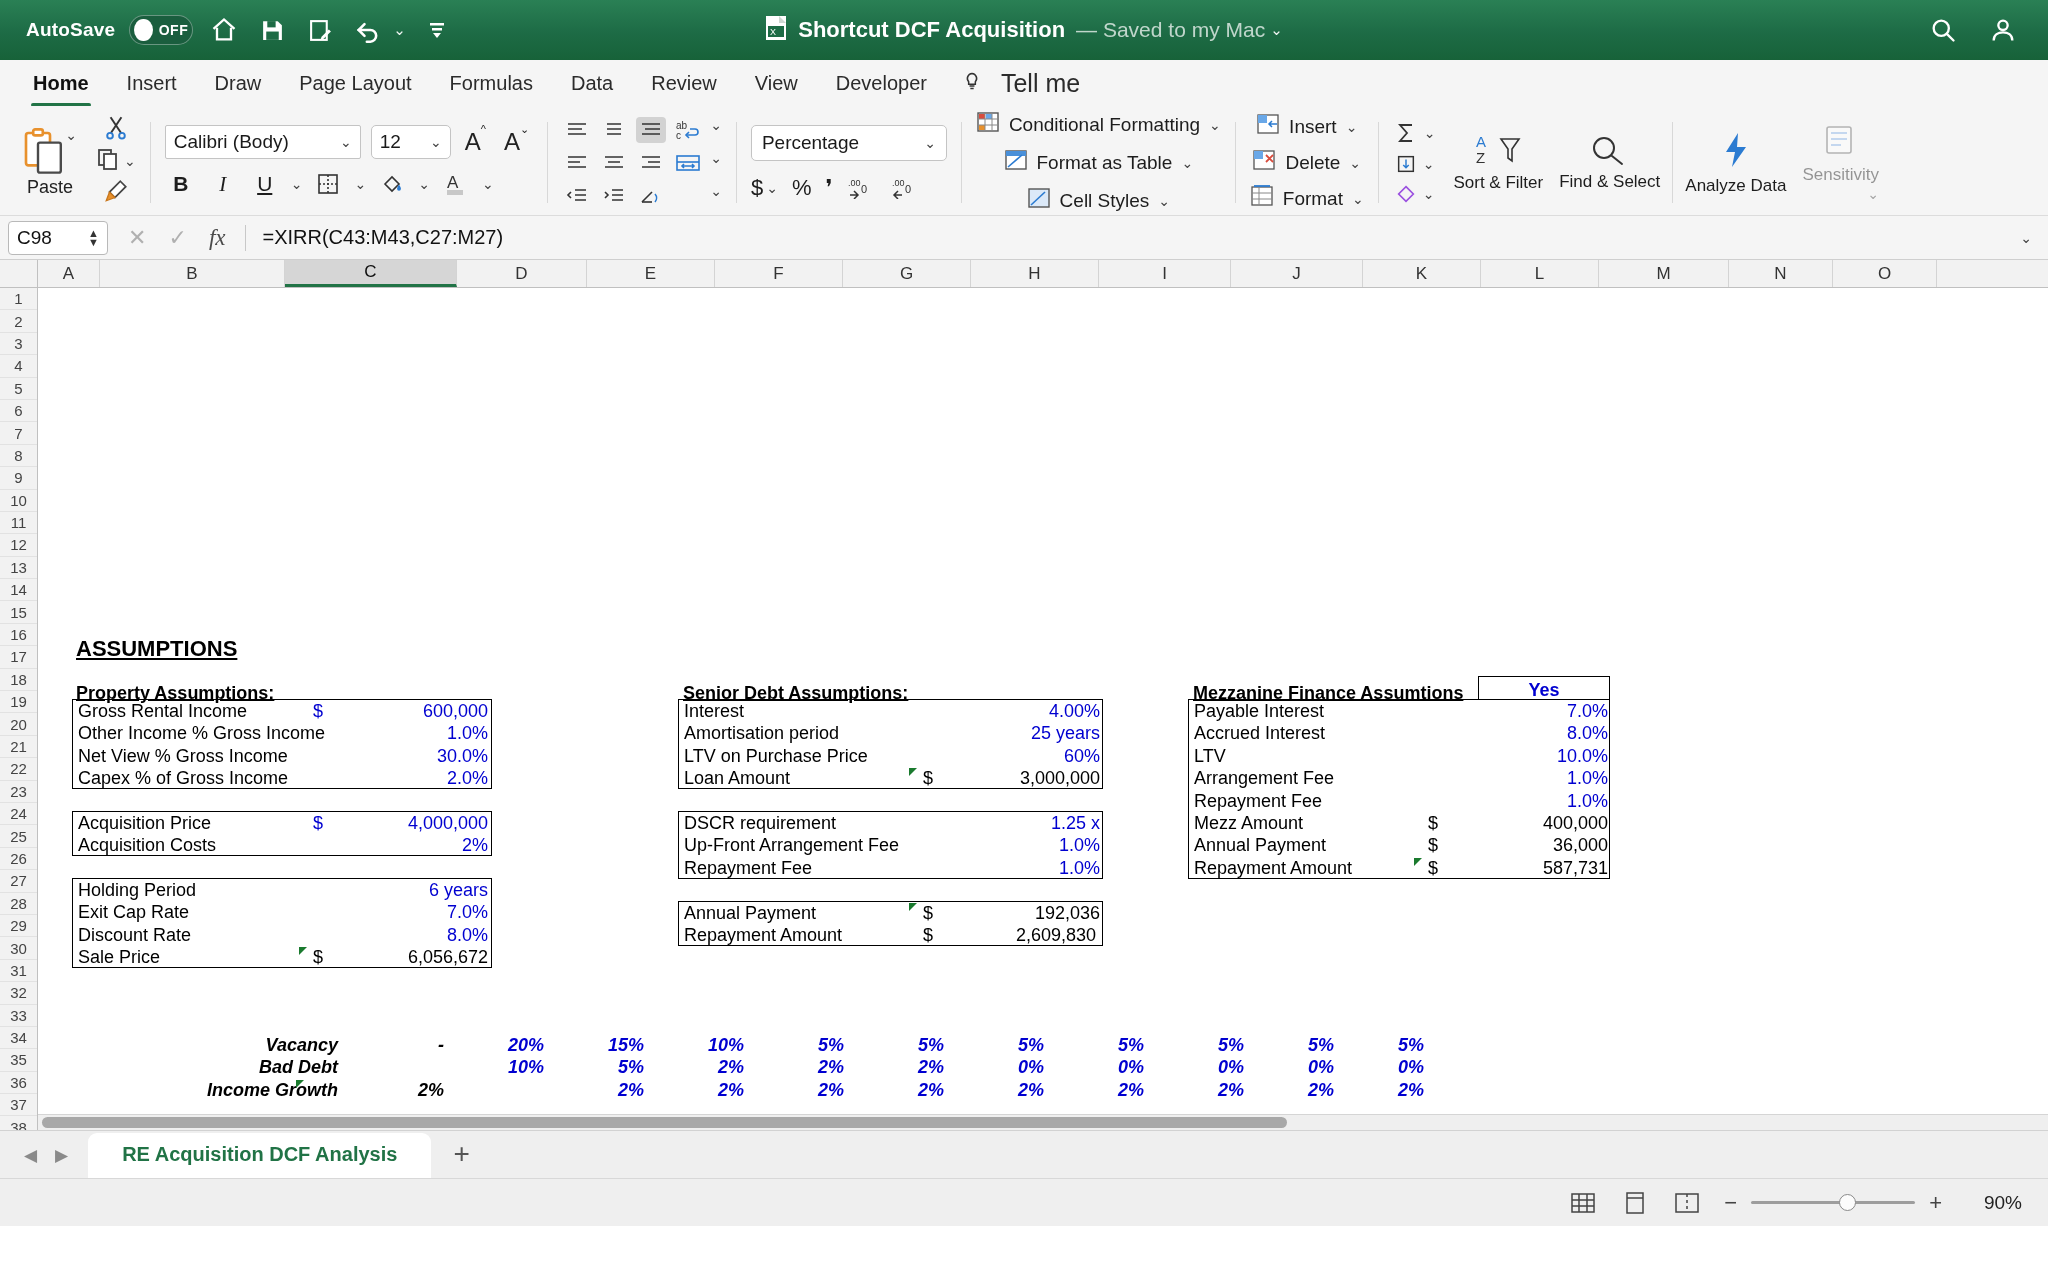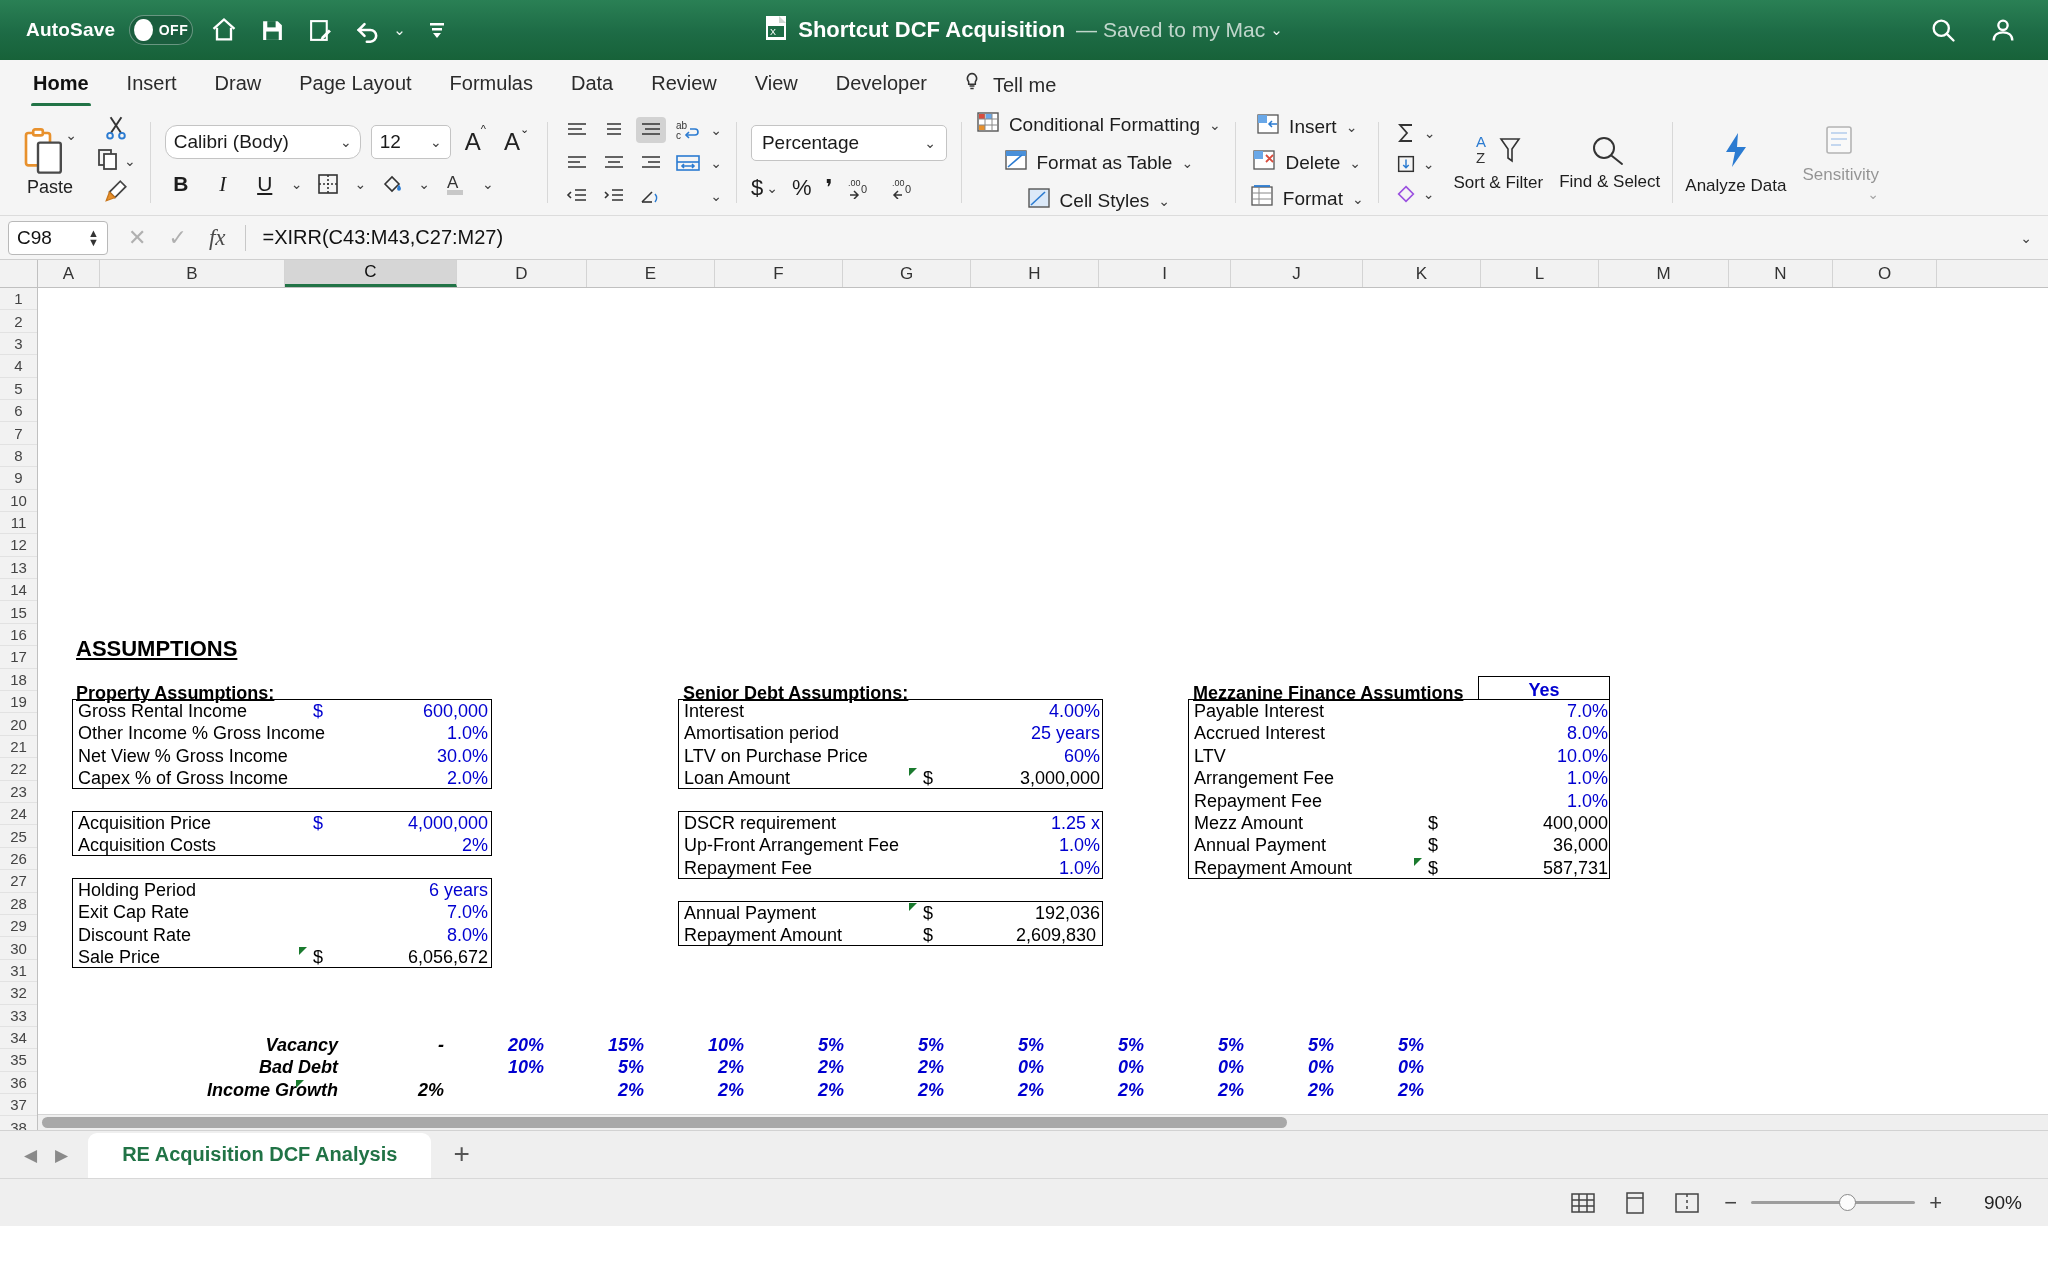--- a/index.html
+++ b/index.html
@@ -43,21 +43,21 @@
   }
   .rtab {
     font-size:20px; color:#2b2b2b; padding:6px 19px 5px; cursor:pointer;
     position:relative; white-space:nowrap;
   }
   .rtab.active { font-weight:700; color:#111; }
   .rtab.active:after {
     content:""; position:absolute; left:17px; right:17px; bottom:-7px; height:4px;
     background:#217346; border-radius:2px;
   }
-  .tellme { display:flex; align-items:flex-end; gap:11px; margin-left:16px; font-size:20px; color:#2b2b2b; }
+  .tellme { display:flex; align-items:center; gap:19px; margin-left:16px; font-size:25px; color:#2b2b2b; }
   .ribbon-right { margin-left:auto; display:flex; align-items:center; gap:13px; padding-right:18px;}
   .pillbtn {
     display:flex; align-items:center; gap:9px; font-size:19px; color:#222;
     border:1px solid #c9c9c9; border-radius:6px; padding:7px 14px; background:#fdfdfd; cursor:pointer;
   }
 
   
   .ribbon {
     height:110px; background:#f5f5f5; border-bottom:1px solid #dcdcdc;
     display:flex; align-items:stretch; padding:4px 10px 0 14px; position:relative;
@@ -66,41 +66,41 @@
   .rsep { width:1px; background:#d8d8d8; margin:12px 4px; }
 
   .paste-group { flex-direction:column; justify-content:center; align-items:center; width:72px; gap:0;}
   .paste-icon-row { display:flex; align-items:flex-start; }
   .paste-label { font-size:18px; color:#222; margin-top:-2px; }
 
   .clip-col { display:flex; flex-direction:column; gap:3px; padding-top:4px; }
   .mini-row { display:flex; align-items:center; gap:4px; }
 
   .fontname {
-    width:196px; height:34px; border:1px solid #c4c4c4; border-radius:12px; background:#fff;
+    width:196px; height:34px; border:1px solid #c4c4c4; border-radius:2px; background:#fff;
     display:flex; align-items:center; padding:0 8px; font-size:19px; color:#1a1a1a;
   }
   .fontsize {
     width:80px; height:34px; border:1px solid #c4c4c4; border-radius:5px; background:#fff;
     display:flex; align-items:center; padding:0 8px; font-size:19px; color:#1a1a1a;
   }
   .sel-caret { margin-left:auto; font-size:14px; color:#444; }
   .aa { font-size:24px; color:#222; padding:0 4px; cursor:pointer; position:relative;}
   .aa sup { font-size:11px; position:relative; top:-8px; }
 
   .fmt-row { display:flex; align-items:center; gap:10px; }
   .fbtn {
     min-width:32px; height:32px; display:flex; align-items:center; justify-content:center;
     font-size:21px; color:#1d1d1d; cursor:pointer; border-radius:4px;
   }
   .fbtn.bold { font-weight:700; }
   .fbtn.ital { font-style:italic; font-family:"Liberation Serif",serif; }
 
   .align-grid { display:flex; flex-direction:column; gap:7px; }
-  .align-row { display:flex; align-items:center; gap:7px; }
+  .align-row { display:flex; gap:7px; }
   .abtn { width:30px; height:26px; display:flex; align-items:center; justify-content:center; cursor:pointer; border-radius:4px;}
   .abtn.on { background:#d2d2d2; }
 
   .numfmt {
     width:196px; height:36px; border:1px solid #c4c4c4; border-radius:5px; background:#fff;
     display:flex; align-items:center; padding:0 10px; font-size:19px; color:#1a1a1a;
   }
   .numrow { display:flex; align-items:center; gap:14px; margin-top:8px; }
   .nbtn { display:flex; align-items:center; gap:3px; font-size:22px; color:#1d1d1d; cursor:pointer;}
 

